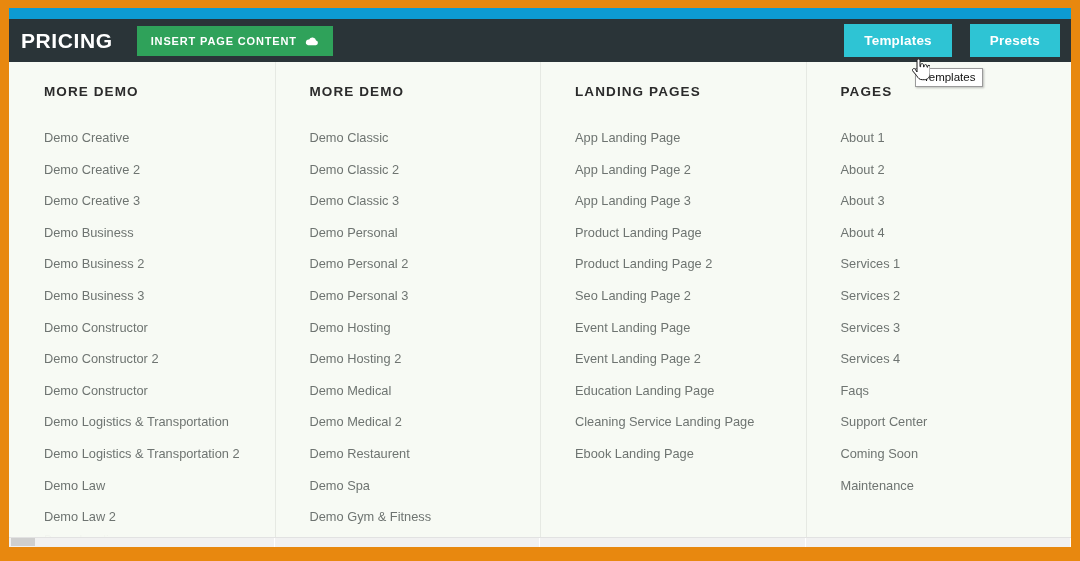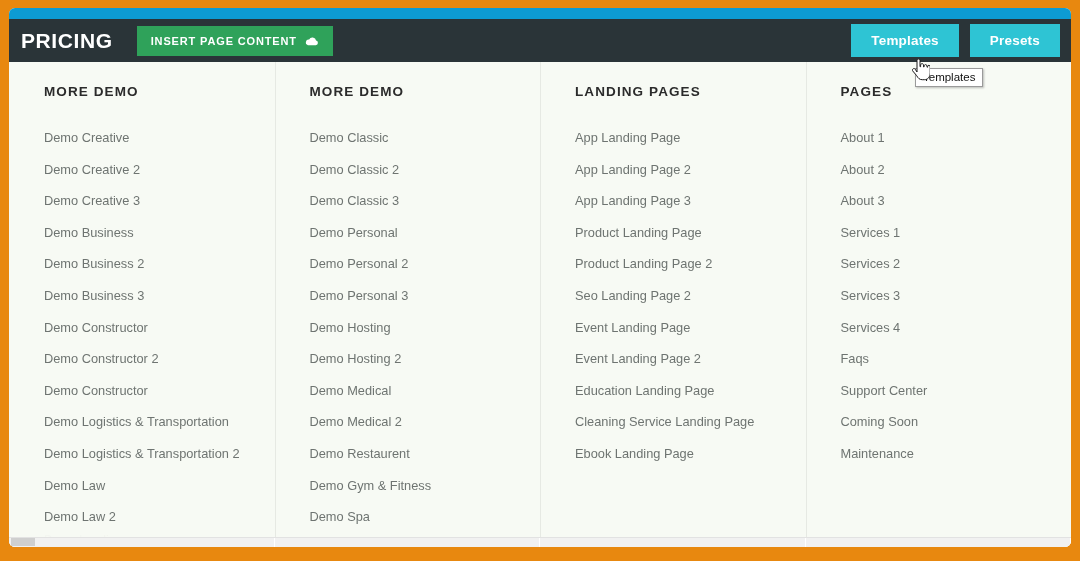--- a/index.html
+++ b/index.html
@@ -14,21 +14,20 @@
     width:1080px; height:561px;
     background:#e8880f;
     padding:8px 9px 14px 9px;
   }
   .inner {
     position:relative;
     width:100%; height:100%;
     background:#f7faf4;
     display:flex; flex-direction:column;
     overflow:hidden;
-    border-radius:6px;
   }
   
   .blue-strip {
     height:11px;
     background:#0d9bd3;
     flex:0 0 auto;
   }
   
   .header {
     height:43px;
@@ -67,21 +66,21 @@
     color:#ffffff;
     font-size:13.5px;
     font-weight:700;
     padding:9px 20px;
     border:none;
     cursor:pointer;
     white-space:nowrap;
     font-family:"Liberation Sans", sans-serif;
     letter-spacing:0.2px;
   }
-  .top-btn + .top-btn { margin-left:11px; }
+  .top-btn + .top-btn { margin-left:18px; }
   
   .cursor {
     position:absolute;
     left:903px; top:40px;
     width:18px; height:22px;
     pointer-events:none; z-index:40;
   }
   .tooltip {
     position:absolute;
     left:906px; top:60px;
@@ -275,24 +274,24 @@
           <li>
               <a class="col-link">Demo Medical</a>
             </li>
           <li>
               <a class="col-link">Demo Medical 2</a>
             </li>
           <li>
               <a class="col-link">Demo Restaurent</a>
             </li>
           <li>
+              <a class="col-link">Demo Spa</a>
+            </li>
+          <li>
               <a class="col-link">Demo Gym &amp; Fitness</a>
-            </li>
-          <li>
-              <a class="col-link">Demo Spa</a>
             </li>
         </ul>
       </div>
 
       <div class="col">
         <div class="col-title">LANDING PAGES</div>
         <ul class="col-links">
           <li>
               <a class="col-link">App Landing Page</a>
             </li>
@@ -333,20 +332,23 @@
         <div class="col-title">PAGES</div>
         <ul class="col-links">
           <li>
               <a class="col-link">About 1</a>
             </li>
           <li>
               <a class="col-link">About 2</a>
             </li>
           <li>
               <a class="col-link">About 3</a>
+            </li>
+          <li>
+              <a class="col-link">About 4</a>
             </li>
           <li>
               <a class="col-link">Services 1</a>
             </li>
           <li>
               <a class="col-link">Services 2</a>
             </li>
           <li>
               <a class="col-link">Services 3</a>
             </li>

